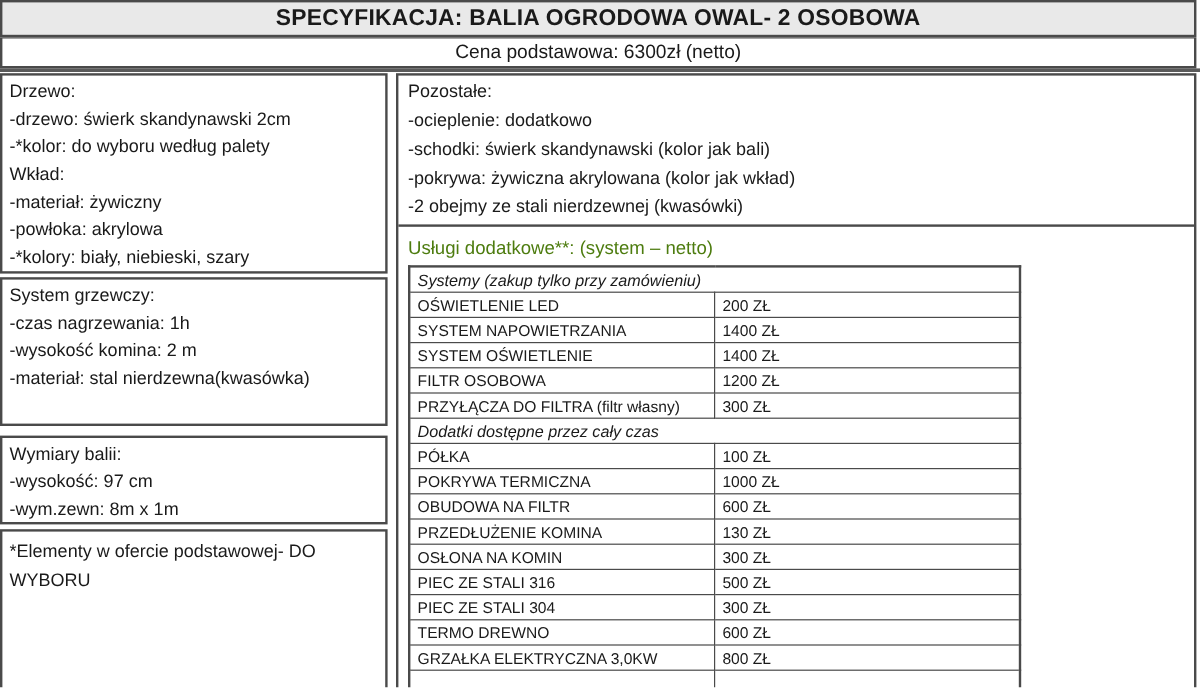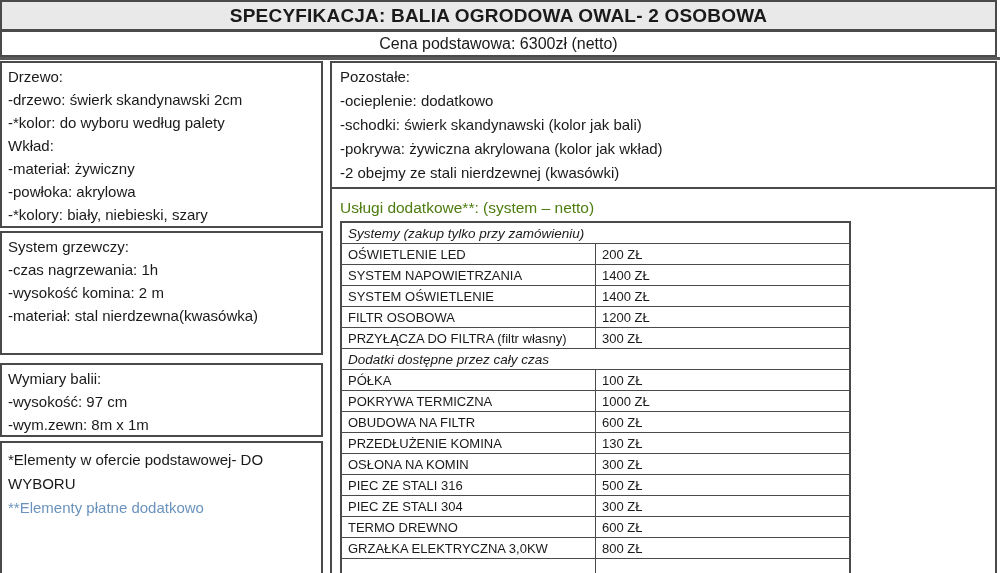--- a/index.html
+++ b/index.html
@@ -84,21 +84,20 @@
       <div>-wysokość komina: 2 m</div>
       <div>-materiał: stal nierdzewna(kwasówka)</div>
     </div>
     <div class="lbox b3">
       <div>Wymiary balii:</div>
       <div>-wysokość: 97 cm</div>
       <div>-wym.zewn: 8m x 1m</div>
     </div>
     <div class="lbox b4">
       <div>*Elementy w ofercie podstawowej- DO WYBORU</div>
-      <div class="blue-note">**Elementy płatne dodatkowo</div>
     </div>
   </div>
 
   <div class="right-col">
     <div class="pozostale">
       <div>Pozostałe:</div>
       <div>-ocieplenie: dodatkowo</div>
       <div>-schodki: świerk skandynawski (kolor jak bali)</div>
       <div>-pokrywa: żywiczna akrylowana (kolor jak wkład)</div>
       <div>-2 obejmy ze stali nierdzewnej (kwasówki)</div>

